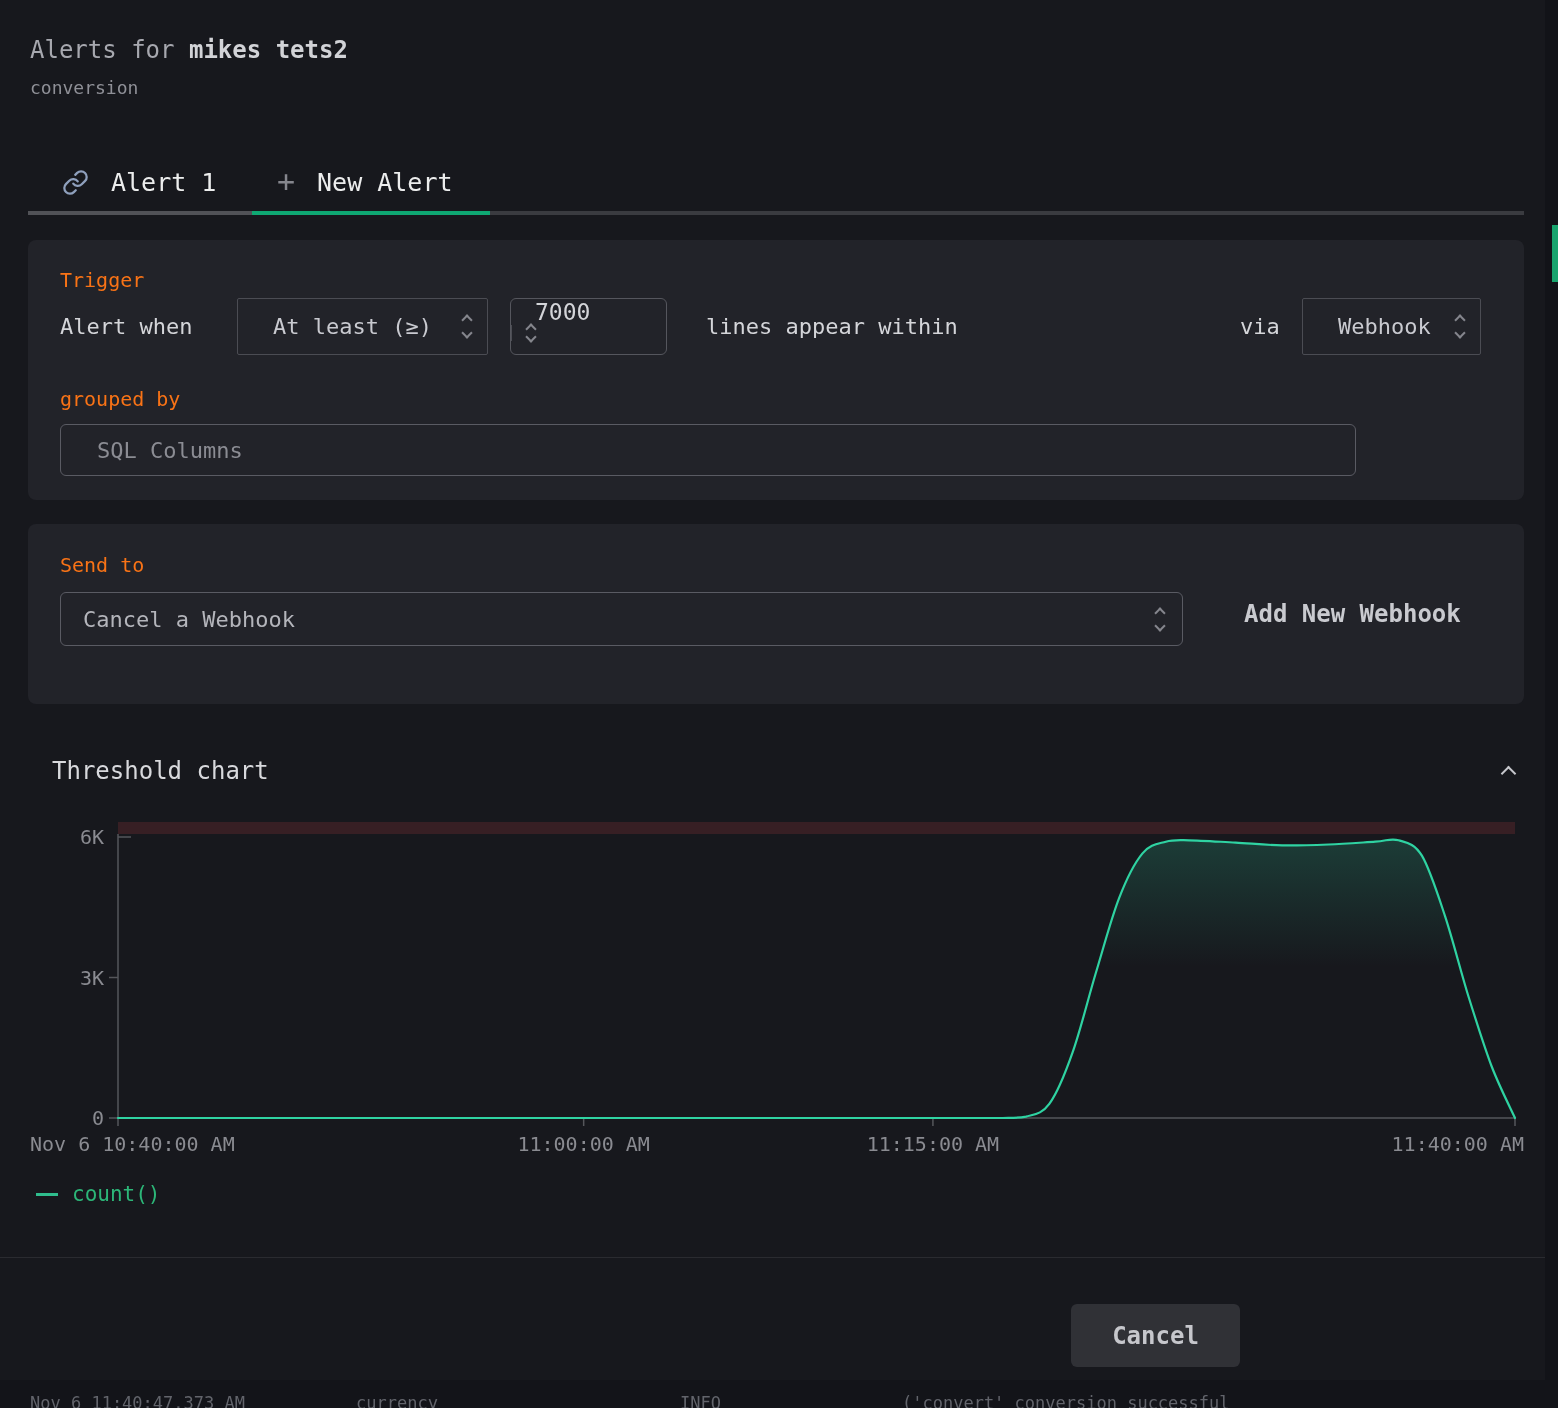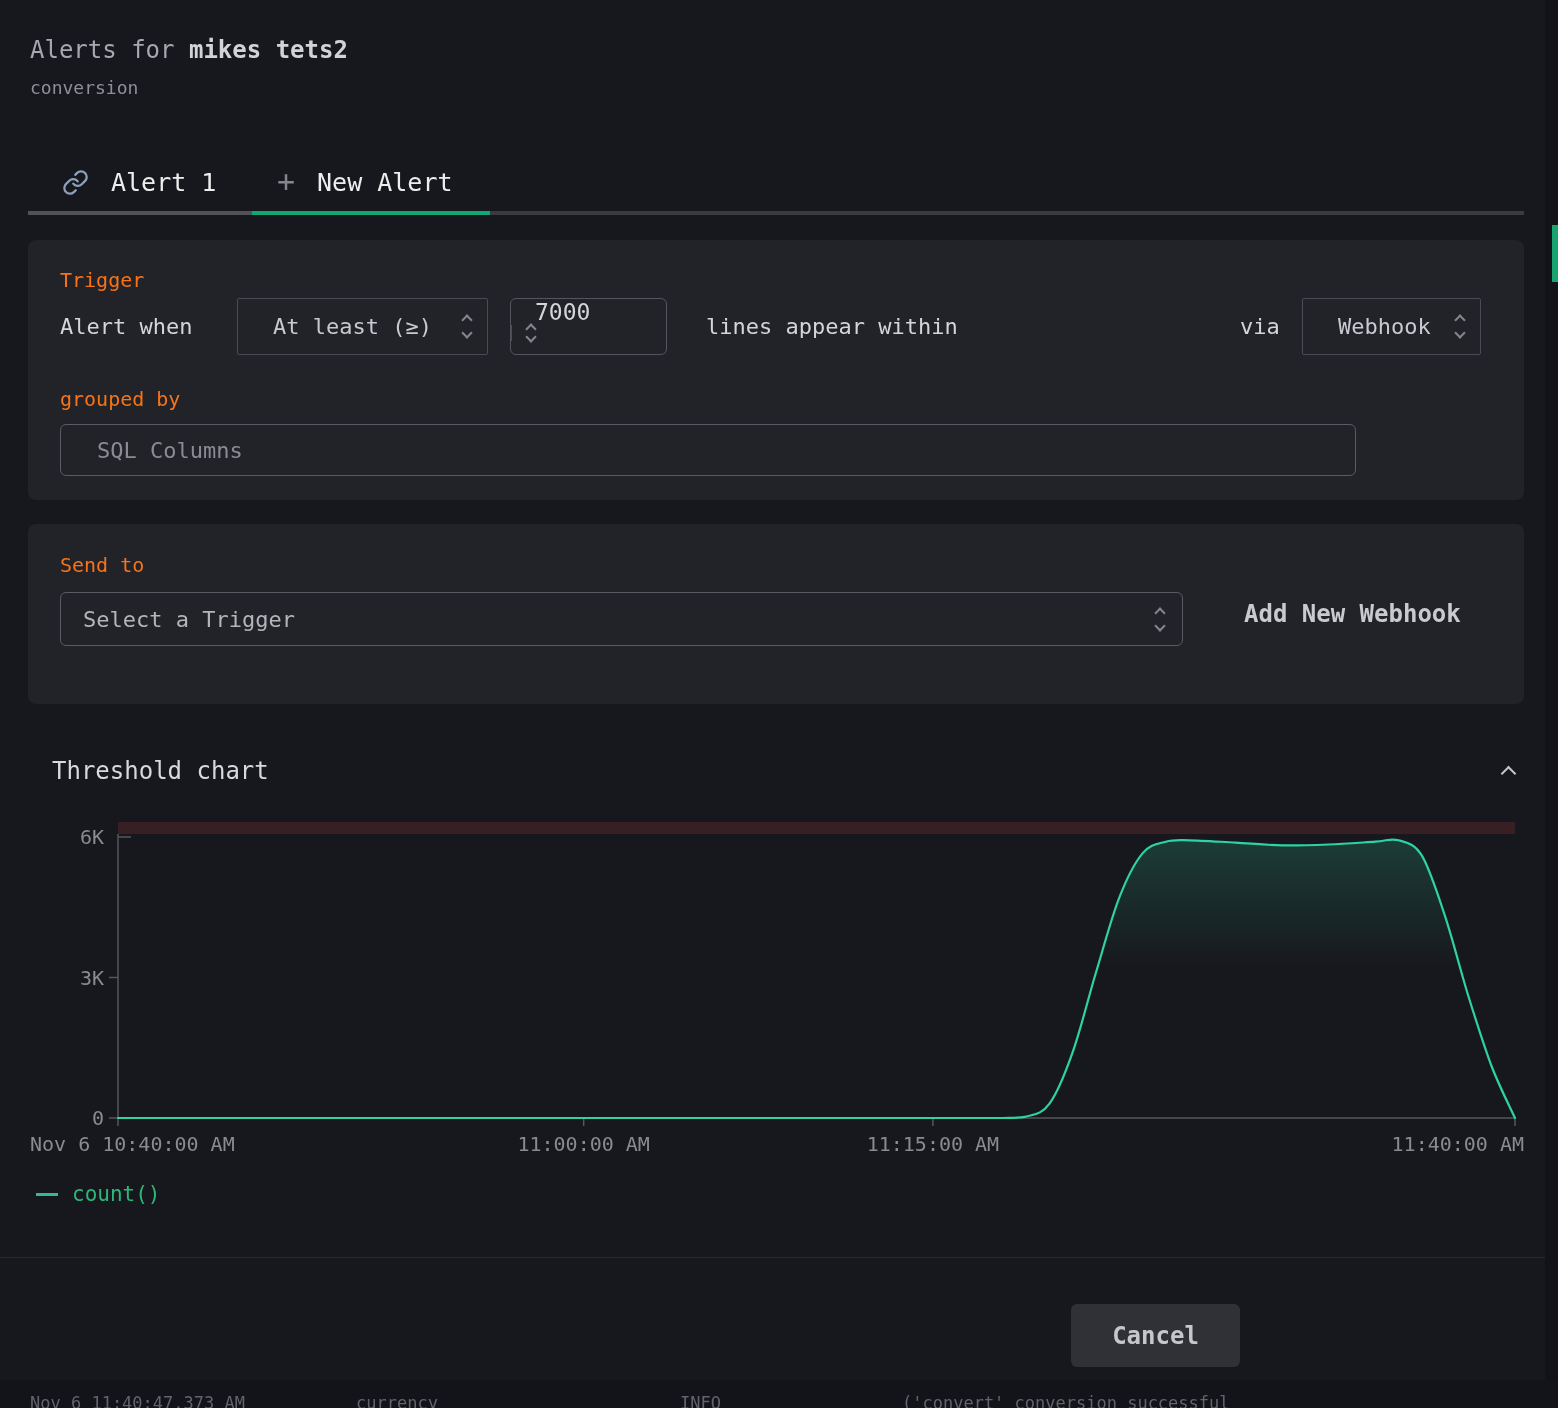--- a/index.html
+++ b/index.html
@@ -142,21 +142,21 @@
         </span>
     </div>
 
     <div class="lbl" style="left:32px; top:147px;">grouped by</div>
     <input class="textinput" style="left: 32px; top: 184px;" placeholder="SQL Columns">
   </div>
 
   <div class="panel panel-send">
     <div class="lbl" style="left:32px; top:29px;">Send to</div>
     <div class="webhook-select">
-      <span>Select a Trigger</span>
+      <span>Cancel a Webhook</span>
       <span class="updown">
           <i class="chv up"></i>
           <i class="chv down"></i>
         </span>
     </div>
     <button class="addnew">Add New Webhook</button>
   </div>
 
   <div class="chart-title">Threshold chart</div>
   <div class="collapse">

